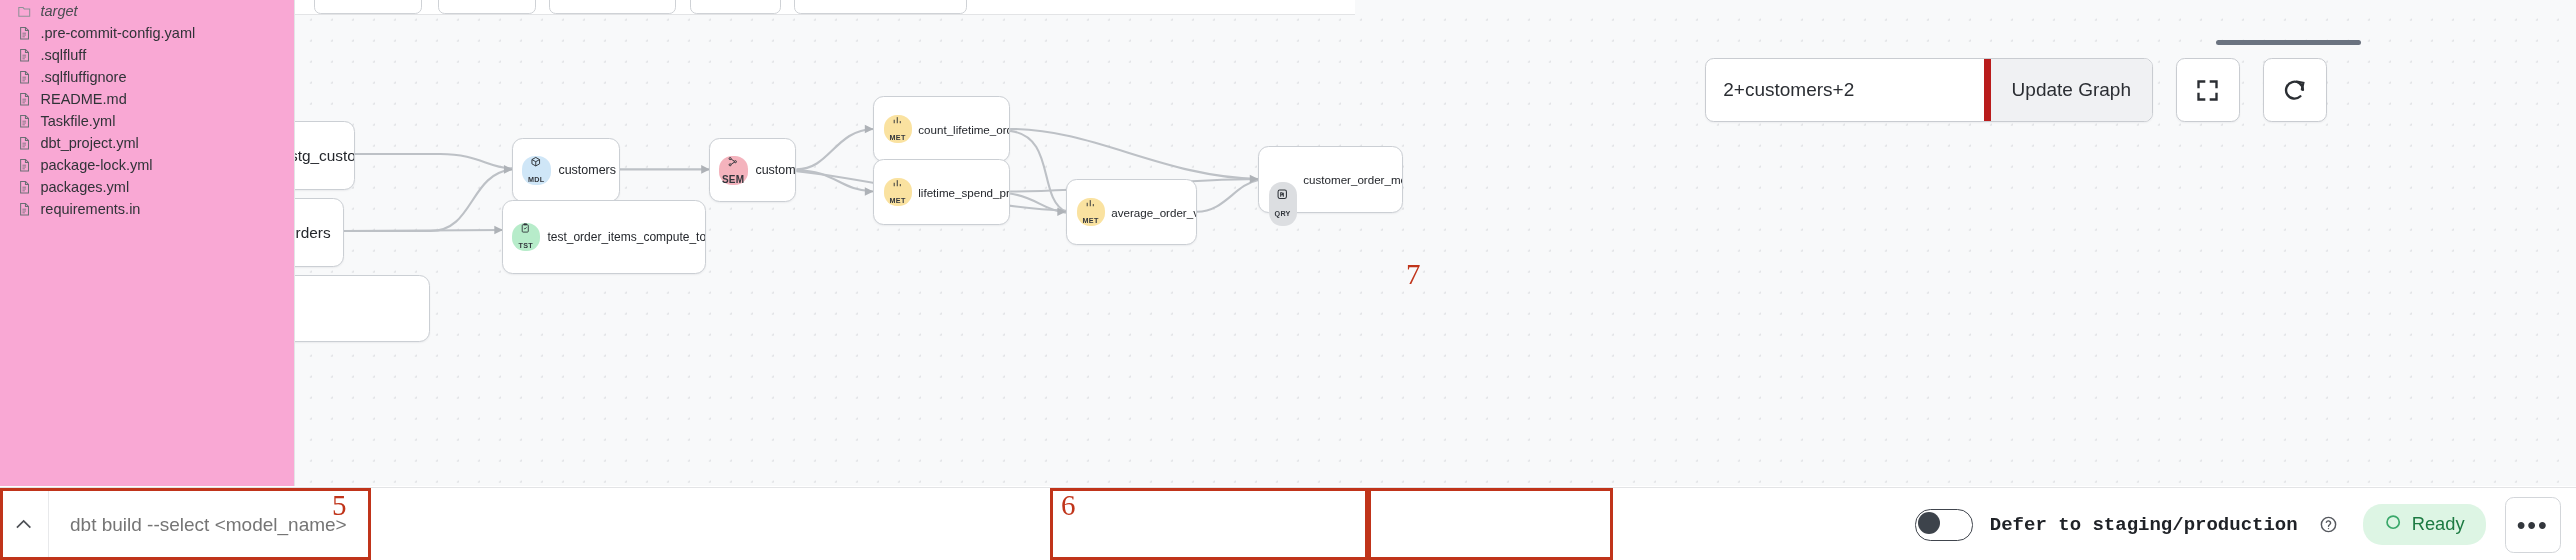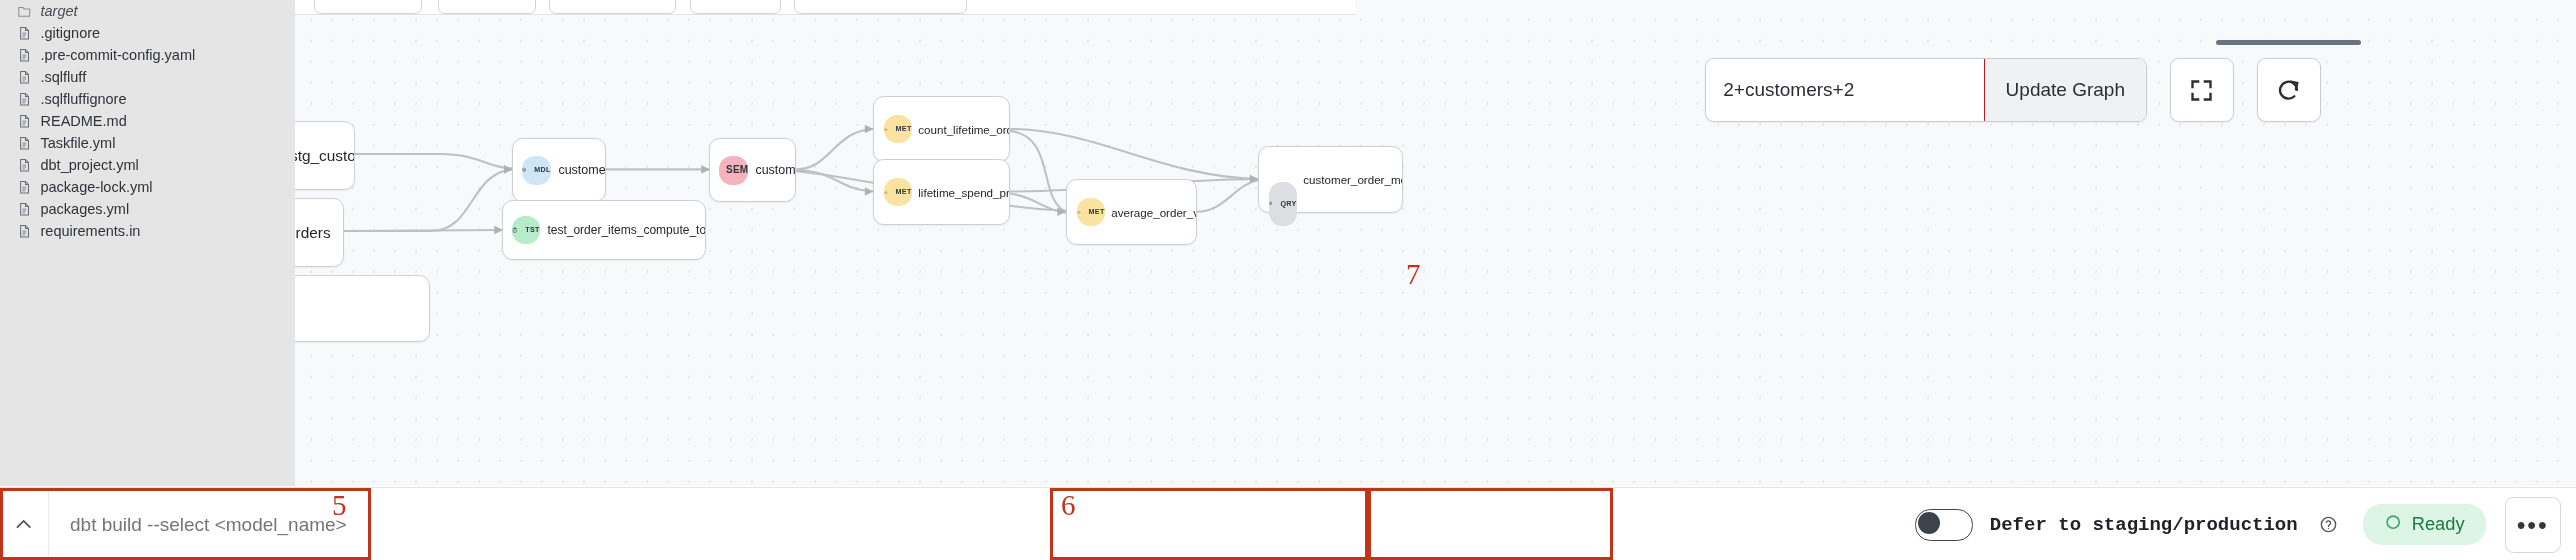--- a/index.html
+++ b/index.html
@@ -7,21 +7,21 @@
     width:2576px;height:561px;overflow:hidden;
     background:#ffffff;
     font-family:"Liberation Sans","DejaVu Sans",sans-serif;
     -webkit-font-smoothing:antialiased;
   }
   .app{position:relative;width:2576px;height:561px;}
 
   
   .explorer{
     position:absolute;left:0;top:0;width:294px;height:486px;
-    background:#e5e5e5;
+    background:#f9a8d4;
     border-right:1px solid #e3e4e6;
     overflow:hidden;
     text-align:right;
   }
   .file-row{
     display:flex;align-items:center;
     height:22px;padding-left:17.3px;gap:8.7px;
     font-size:14.5px;color:#303338;white-space:nowrap;
   }
   .file-row .f-icon{width:14.5px;height:16.4px;flex:0 0 14.5px;display:block;}
@@ -59,21 +59,21 @@
   
   .node{
     position:absolute;box-sizing:border-box;
     background:#ffffff;border:1px solid #cbcfd4;border-radius:10.6px;
     display:flex;align-items:center;
     box-shadow:0 1px 1.9px rgba(20,25,35,.06);
   }
   .node-badge{
     width:36px;height:36px;border-radius:13px;flex:0 0 36px;
     margin-left:17.3px;
-    display:flex;flex-direction:row;align-items:center;justify-content:center;
+    display:flex;flex-direction:column;align-items:center;justify-content:center;
     gap:8px;
   }
   .node-badge svg{display:block;}
   .badge-text{font-size:9.2px;font-weight:700;letter-spacing:0.3px;line-height:9.6px;color:#32363c;}
   .node-label{
     margin-left:16.4px;font-size:15.4px;color:#24272c;white-space:nowrap;overflow:hidden;
   }
   .badge-mdl{background:#cfe6f7;}
   .badge-sem{background:#f4b3bd;}
   .badge-met{background:#fae2a0;}
@@ -87,21 +87,21 @@
     border:1px solid #c9ccd1;border-radius:8.7px;background:#fff;overflow:hidden;
     box-shadow:0 1px 1.9px rgba(20,25,35,.05);
   }
   .search-input{
     width:243px;border:0;outline:0;background:transparent;
     font-size:19px;color:#2b2e33;padding:0 17.3px;
     font-family:inherit;
   }
   .update-btn{
     display:flex;align-items:center;justify-content:center;
-    padding:0 21px;background:#f0f1f3;border-left:1px solid #b91c1c;
+    padding:0 21px;background:#f0f1f3;border-left:7px solid #b91c1c;
     font-size:19px;color:#2b2e33;cursor:pointer;white-space:nowrap;
   }
   .icon-btn{
     width:62px;height:62px;border:1px solid #c9ccd1;border-radius:8.7px;background:#fff;
     display:flex;align-items:center;justify-content:center;cursor:pointer;
     box-shadow:0 1px 1.9px rgba(20,25,35,.05);
   }
 
   
   .bottombar{
@@ -152,28 +152,20 @@
 
 <div class="app">
 
   <div class="explorer">
     <div id="file-list">
         <div class="file-row is-folder">
           <svg class="f-icon" viewBox="0 0 24 24" fill="none" stroke="#8e9197" stroke-width="1.7">
             <path d="M3 6 h7 l2 2.2 h9 v12 h-18 z"></path>
           </svg>
           <span class="f-label">target</span>
-        </div>
-        <div class="file-row">
-          <svg class="f-icon" viewBox="0 0 24 24" fill="none" stroke="#6a6e74" stroke-width="1.7">
-            <path d="M6 2.5 h8 l5 5 v14 h-13 z"></path>
-            <path d="M14 2.5 v5 h5"></path>
-            <path d="M9 12 h6 M9 15 h6 M9 18 h4" stroke-width="1.3"></path>
-          </svg>
-          <span class="f-label">.gitignore</span>
         </div>
         <div class="file-row">
           <svg class="f-icon" viewBox="0 0 24 24" fill="none" stroke="#6a6e74" stroke-width="1.7">
             <path d="M6 2.5 h8 l5 5 v14 h-13 z"></path>
             <path d="M14 2.5 v5 h5"></path>
             <path d="M9 12 h6 M9 15 h6 M9 18 h4" stroke-width="1.3"></path>
           </svg>
           <span class="f-label">.pre-commit-config.yaml</span>
         </div>
         <div class="file-row">
@@ -294,32 +286,32 @@
     </svg>
 
     <div class="node" style="left:-58px;top:121px;width:118px;height:69px;">
       <span class="node-label" style="margin-left:52px;">stg_customers</span>
     </div>
 
     <div class="node" style="left:-67px;top:198px;width:116px;height:69px;">
       <span class="node-label" style="margin-left:58px;">orders</span>
     </div>
 
-    <div class="node" style="left:217px;top:138px;width:94px;height:64px;padding:0;">
+    <div class="node" style="left:217px;top:138px;width:108px;height:64px;padding:0;">
       <span class="node-badge badge-mdl" style="margin-left:8.7px;width:29px;height:29px;flex:0 0 29px;">
         <svg width="13.5" height="13.5" viewBox="0 0 24 24" fill="none" stroke="#2d3137" stroke-width="2">
           <path d="M12 3 L20 7.5 L20 16.5 L12 21 L4 16.5 L4 7.5 Z"></path>
           <path d="M4 7.5 L12 12 L20 7.5 M12 12 L12 21"></path>
         </svg>
         <span class="badge-text" style="font-size:7.2px;">MDL</span>
       </span>
       <span class="node-label" style="margin-left:7.7px;font-size:12.5px;">customers</span>
     </div>
 
-    <div class="node" style="left:207px;top:200px;width:204px;height:60px;">
+    <div class="node" style="left:207px;top:200px;width:204px;height:74px;">
       <span class="node-badge badge-tst" style="margin-left:8.7px;width:28px;height:28px;flex:0 0 28px;">
         <svg width="12.5" height="12.5" viewBox="0 0 24 24" fill="none" stroke="#2d3137" stroke-width="2">
           <rect x="5" y="4" width="14" height="17" rx="2"></rect>
           <path d="M9 4 h6 v-2 h-6 z" fill="#2d3137"></path>
           <path d="M9 12 l2 2 l4 -4"></path>
         </svg>
         <span class="badge-text" style="font-size:7.2px;">TST</span>
       </span>
       <span class="node-label" style="margin-left:7.7px;font-size:12px;">test_order_items_compute_to_bools...</span>
     </div>

